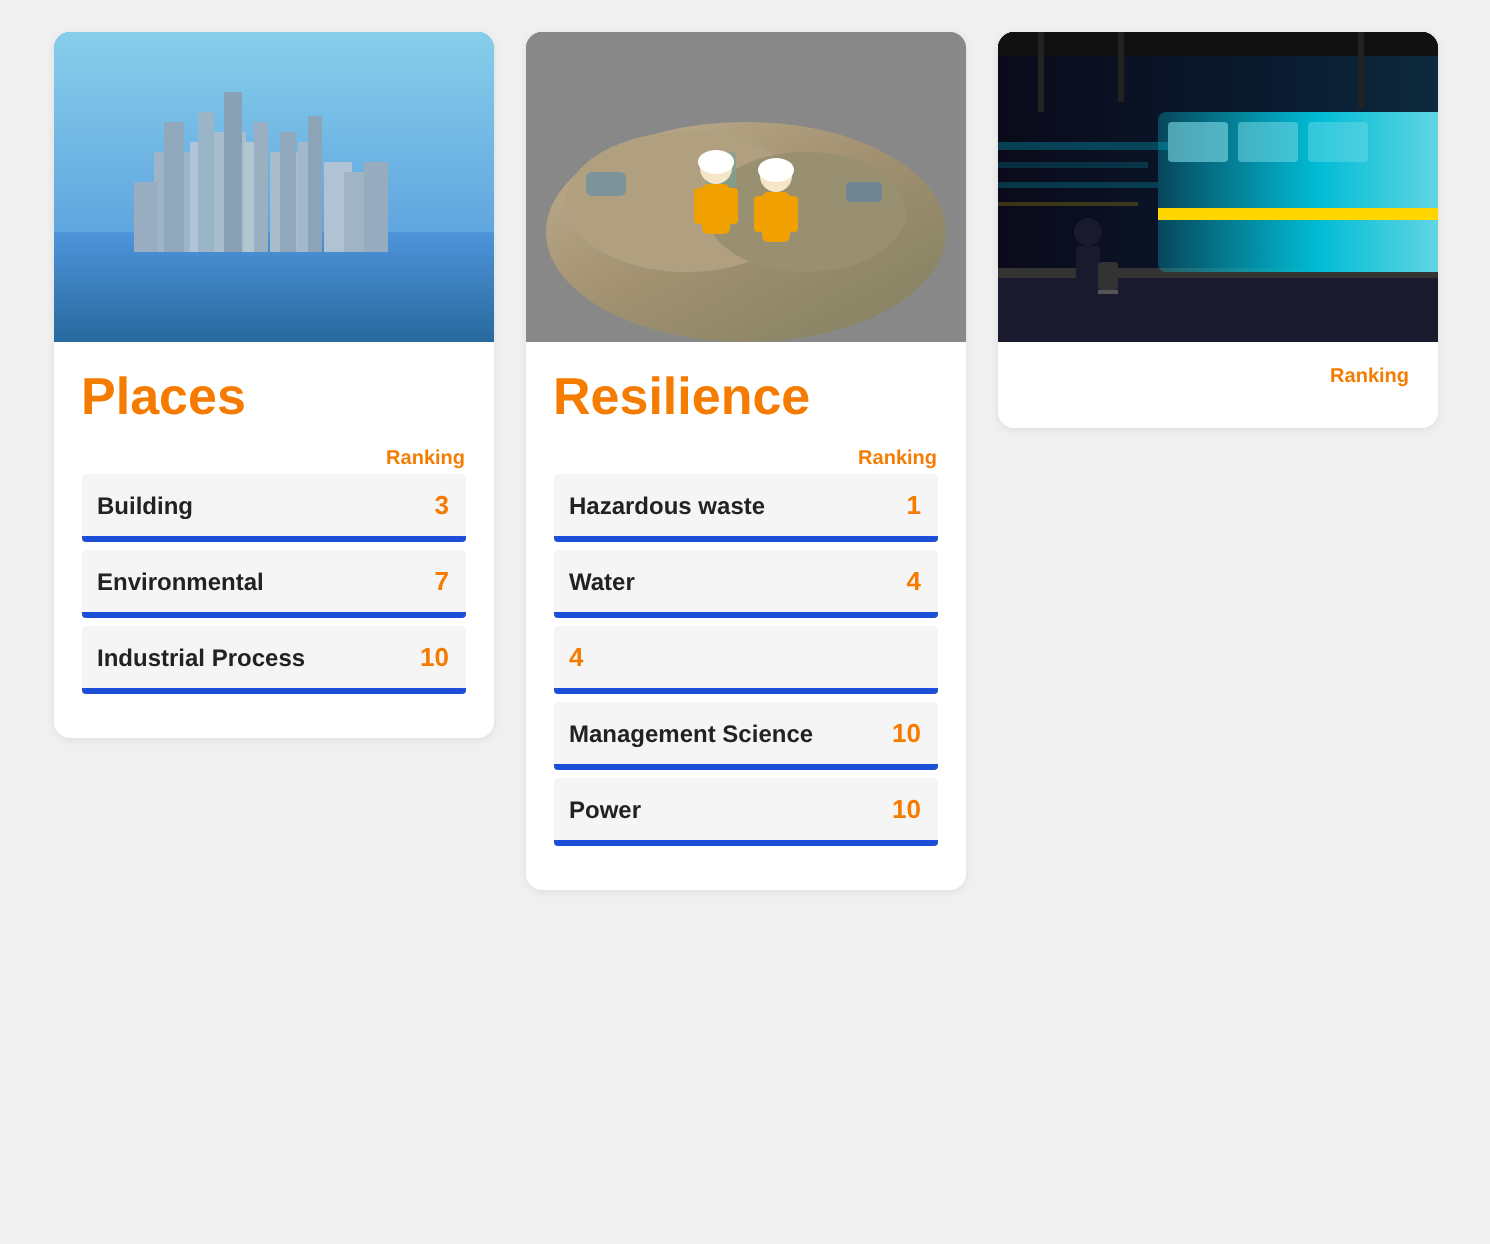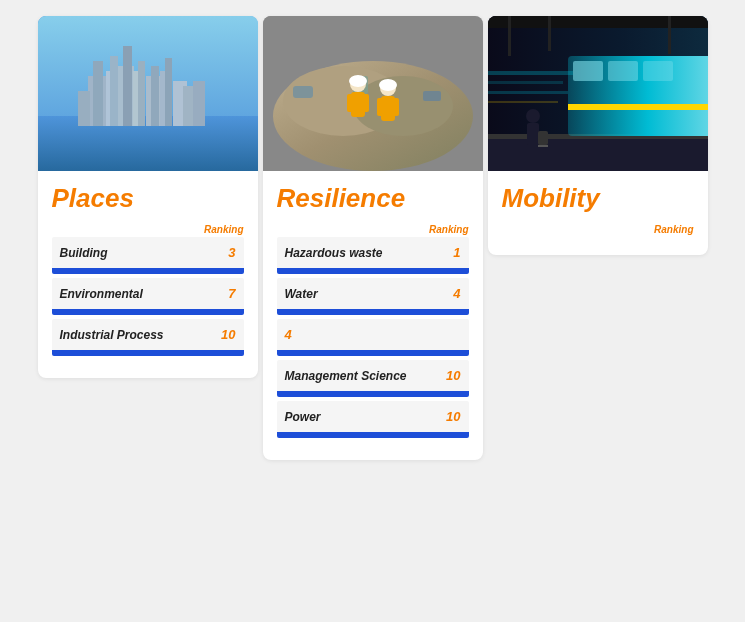--- a/index.html
+++ b/index.html
@@ -4,24 +4,23 @@
   <style>
     * { box-sizing: border-box; margin: 0; padding: 0; }
     body {
       background: #f0f0f0;
       font-family: Arial, sans-serif;
       padding: 16px;
       min-height: 622px;
     }
     .cards-container {
       display: flex;
-      gap: 5px;
+      gap: 16px;
       justify-content: center;
       align-items: flex-start;
-      font-style: italic;
     }
     .card {
       background: #fff;
       border-radius: 8px;
       overflow: hidden;
       width: 220px;
       box-shadow: 0 1px 4px rgba(0,0,0,0.08);
     }
     .card-image {
       width: 100%;
@@ -53,21 +52,21 @@
       font-size: 10px;
       color: #f57c00;
       font-weight: bold;
       text-align: right;
     }
     .table-row {
       display: flex;
       justify-content: space-between;
       align-items: center;
       padding: 8px 0;
-      border-bottom: 6px solid #1d4ed8;
+      border-bottom: 3px solid #1d4ed8;
       background: #f5f5f5;
       margin-bottom: 4px;
       padding-left: 8px;
       padding-right: 8px;
       border-radius: 2px;
       text-align: center;
     }
     .row-label {
       font-size: 12px;
       font-weight: bold;
@@ -247,19 +246,18 @@
     <rect x="50" y="115" width="10" height="14" rx="2" fill="#333"></rect>
     <rect x="50" y="129" width="10" height="2" fill="#555"></rect>
 
     <rect x="0" y="0" width="220" height="12" fill="#111"></rect>
     <rect x="20" y="0" width="3" height="40" fill="#222"></rect>
     <rect x="60" y="0" width="3" height="35" fill="#222"></rect>
     <rect x="180" y="0" width="3" height="38" fill="#222"></rect>
   </svg>
       </div>
       <div class="card-body">
-        <div class="card-title">Mobility</div>
         <div class="ranking-header">
           <span class="ranking-label">Ranking</span>
         </div>
       </div>
     </div>
   </div>
 
 </body></html>

